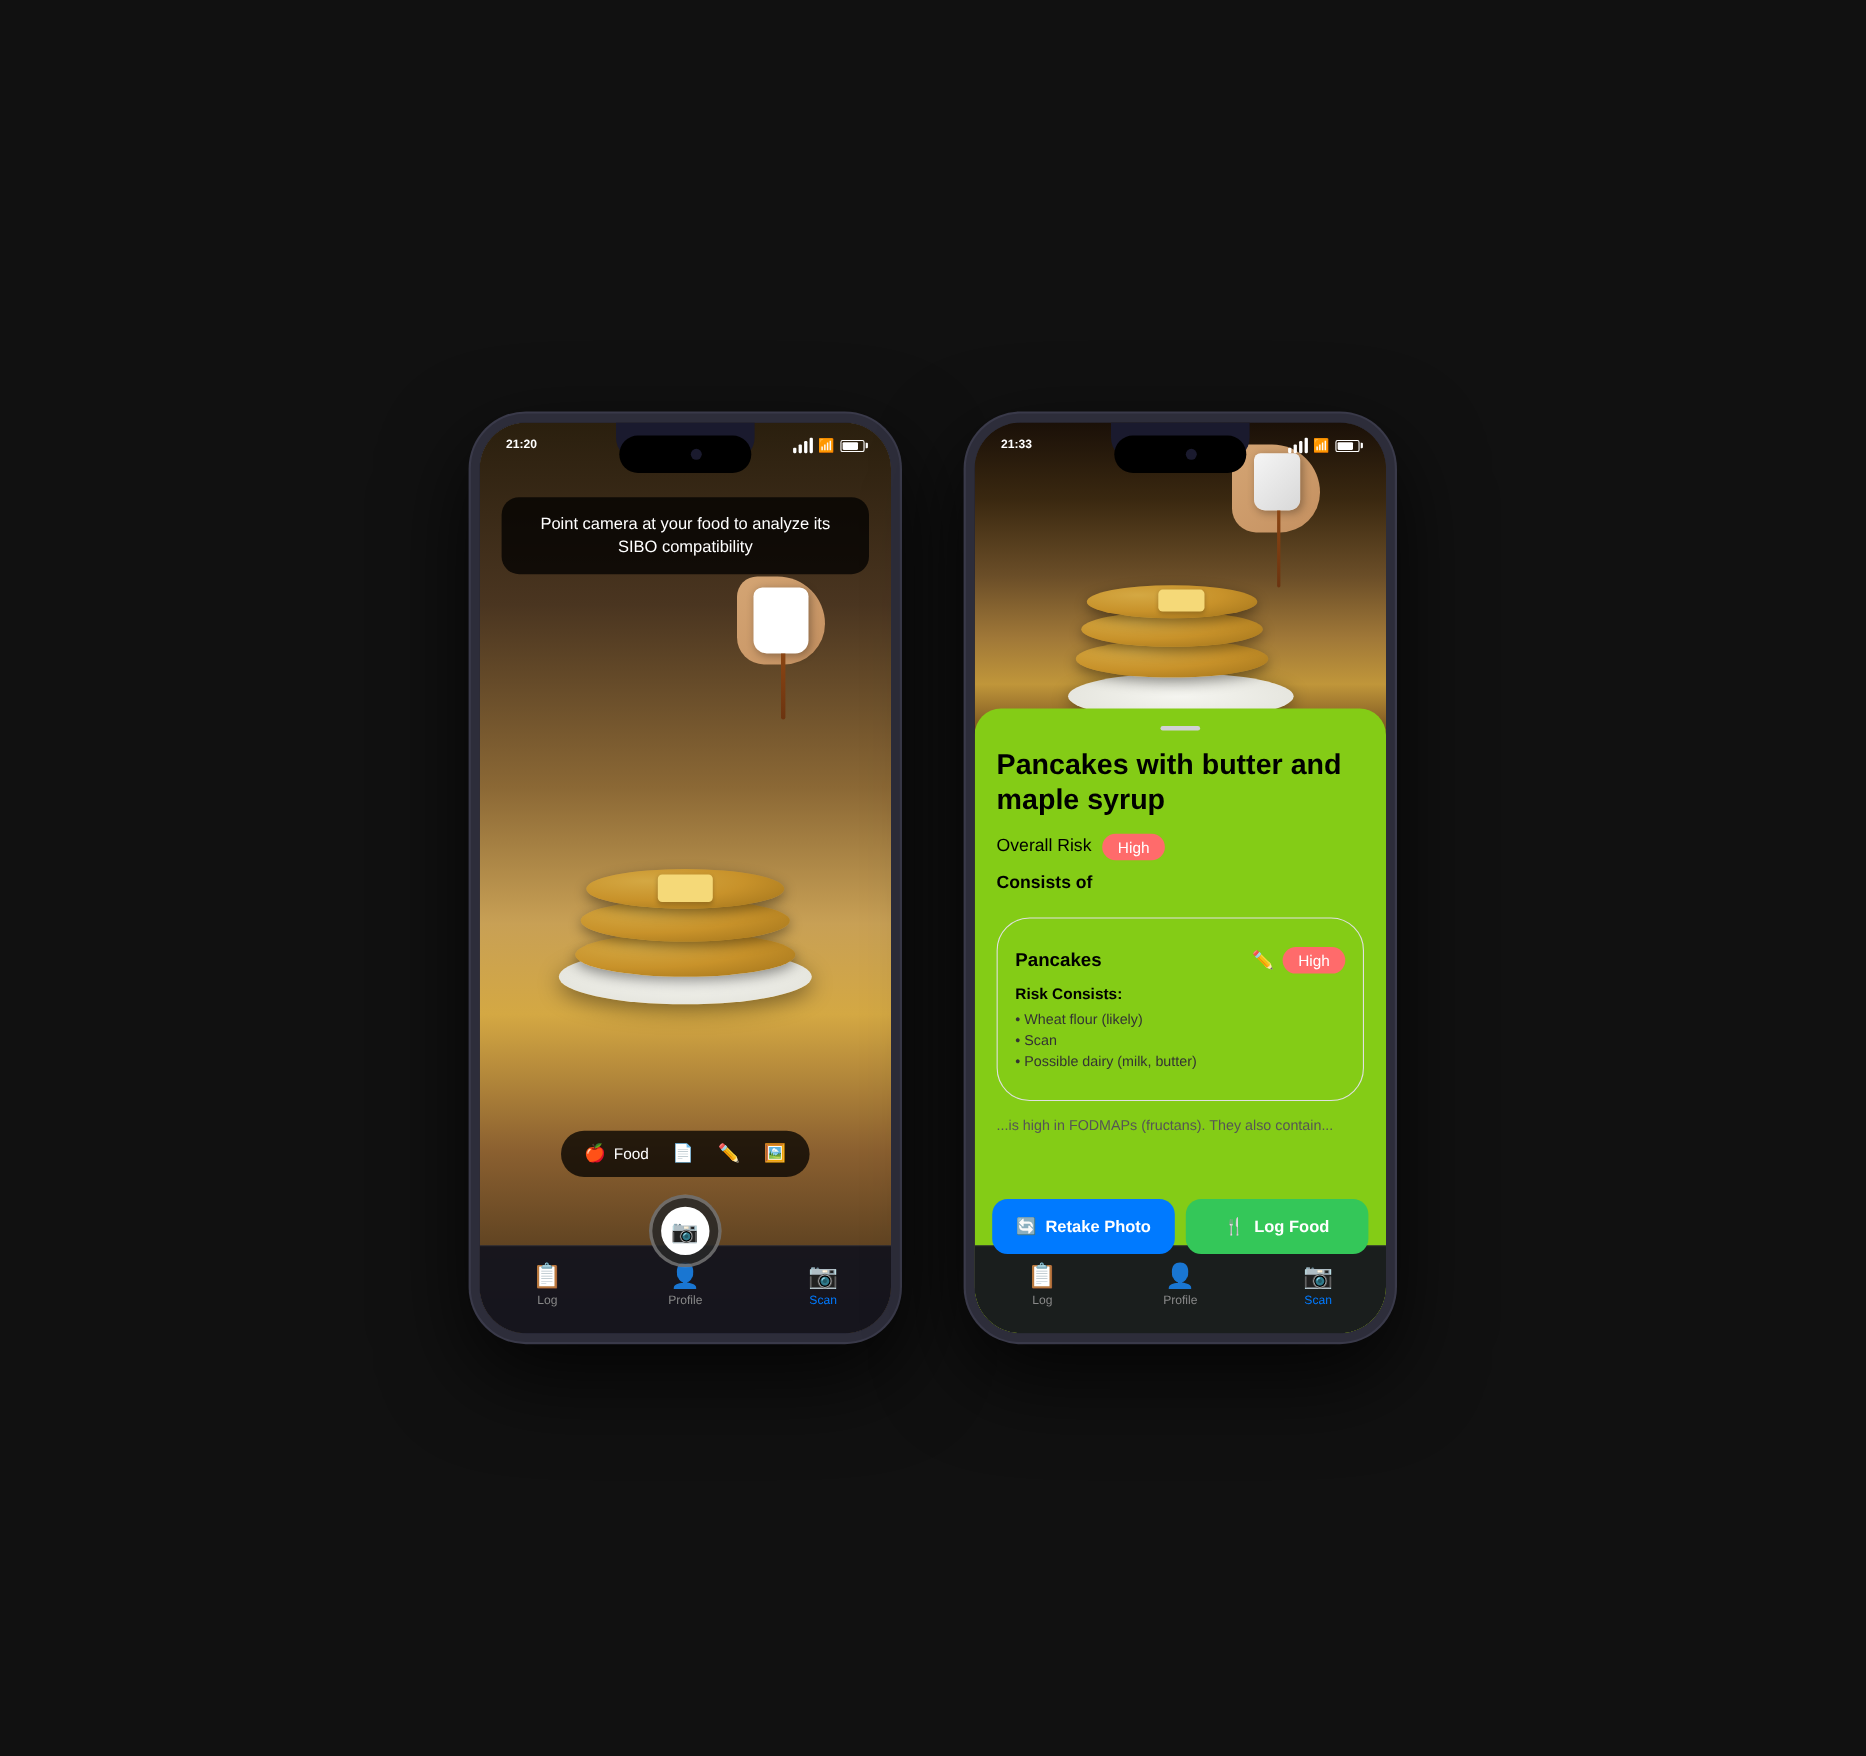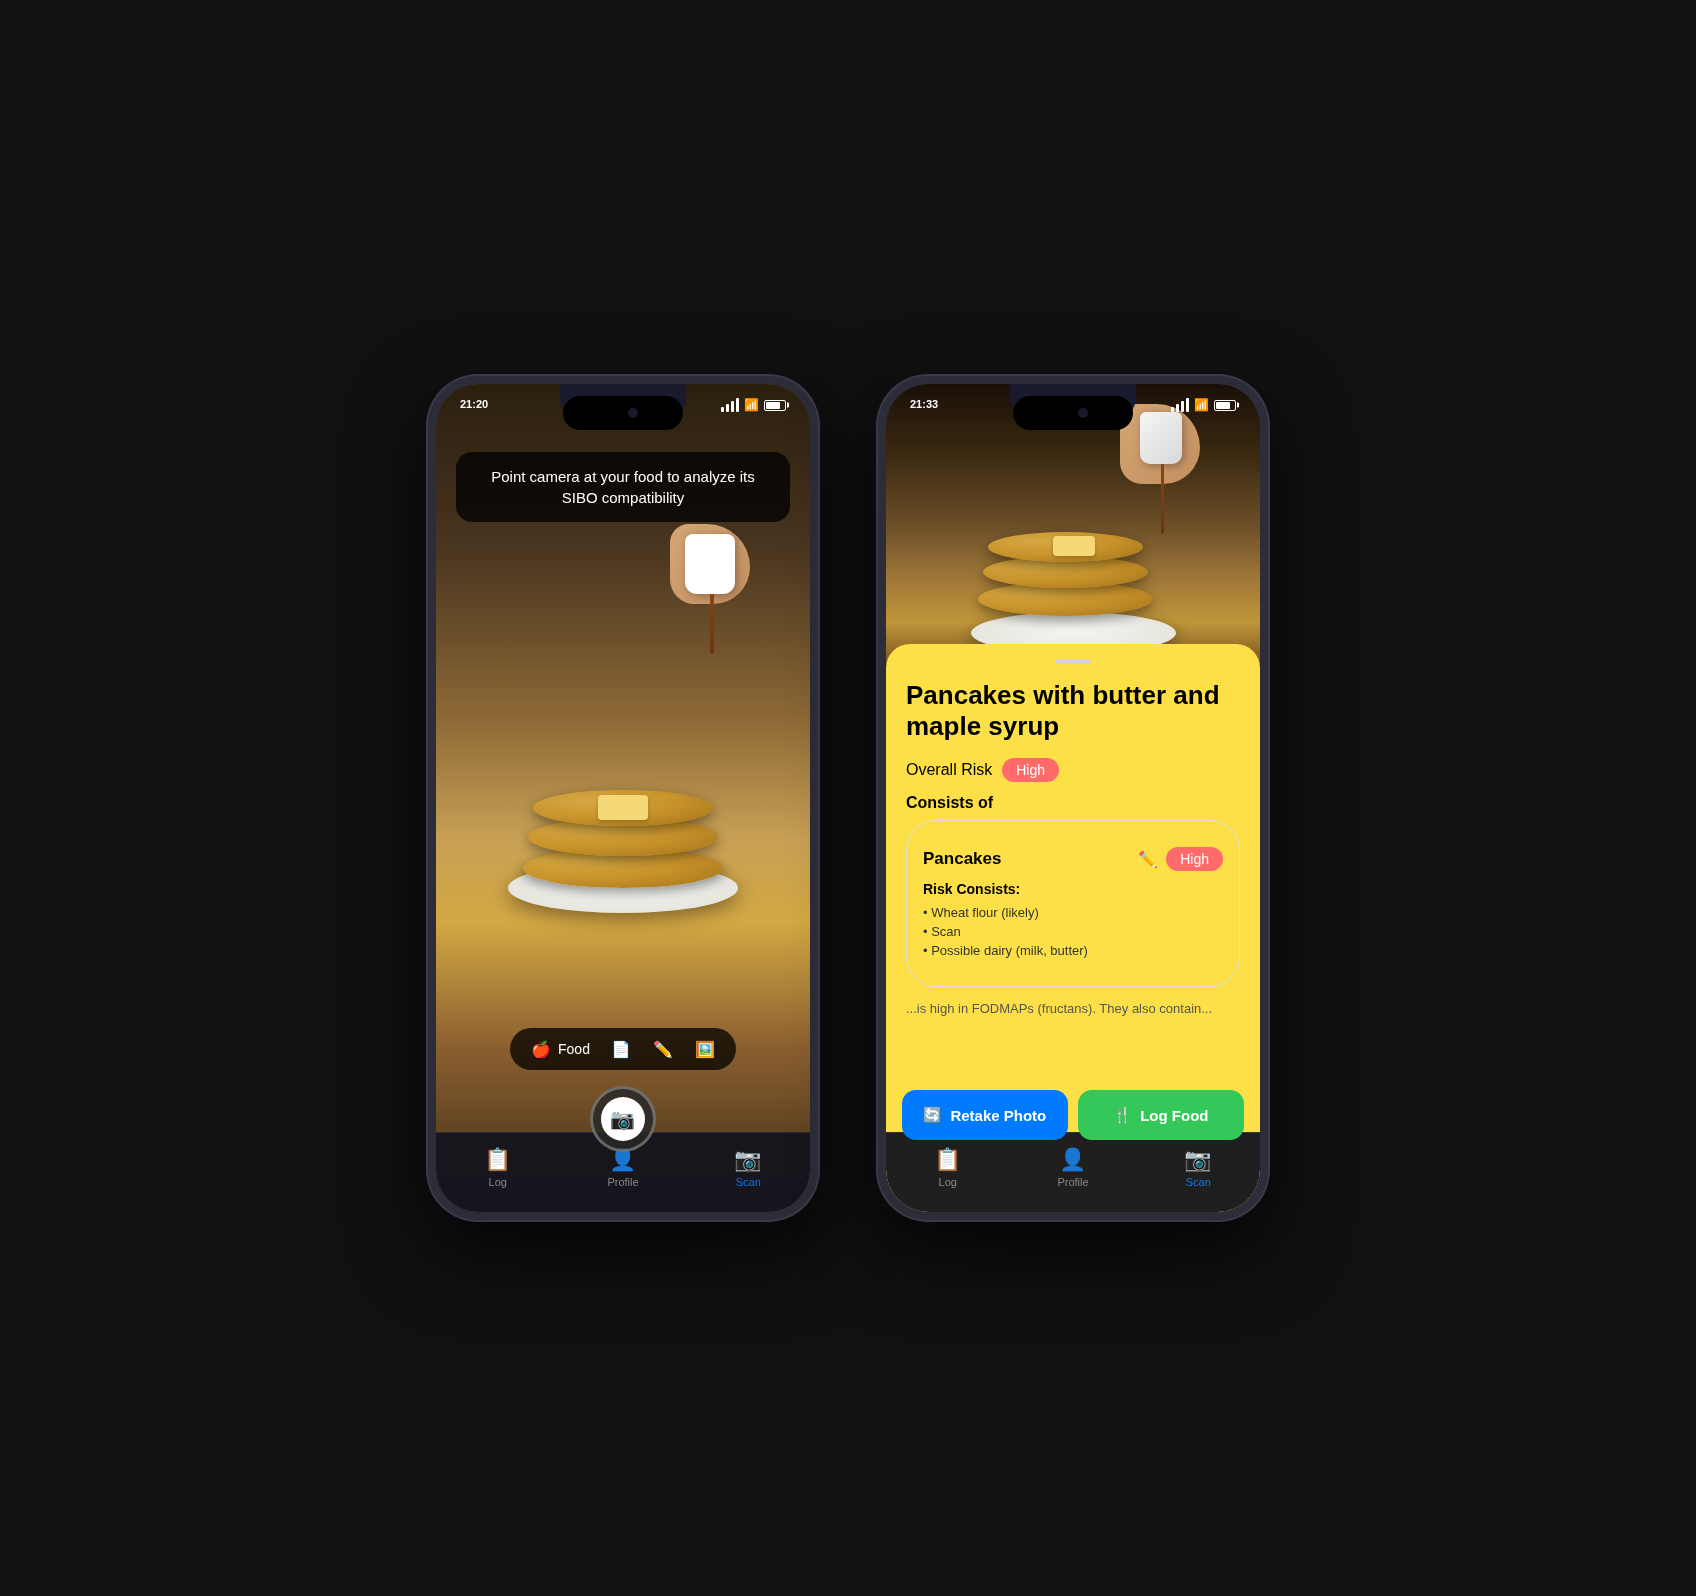--- a/index.html
+++ b/index.html
@@ -350,21 +350,21 @@
       font-size: 22px;
     }
 
     
     .results-sheet {
       position: absolute;
       bottom: 0;
       left: 0;
       right: 0;
       top: 260px;
-      background: #fde047;
+      background: #84cc16;
       border-radius: 24px 24px 0 0;
       overflow-y: auto;
       padding: 16px 20px 80px;
     }
 
     .sheet-handle {
       width: 36px;
       height: 4px;
       background: #d1d1d6;
       border-radius: 2px;
@@ -408,21 +408,21 @@
       font-size: 14px;
       color: #555;
       line-height: 1.5;
       margin-bottom: 20px;
     }
 
     .consists-label {
       font-size: 16px;
       font-weight: 700;
       color: #000;
-      margin-bottom: 8px;
+      margin-bottom: 22px;
     }
 
     .food-card {
       border: 1.5px solid #e0e0e0;
       border-radius: 30px;
       padding: 26px 16px;
       margin-bottom: 12px;
     }
 
     .food-card-header {

